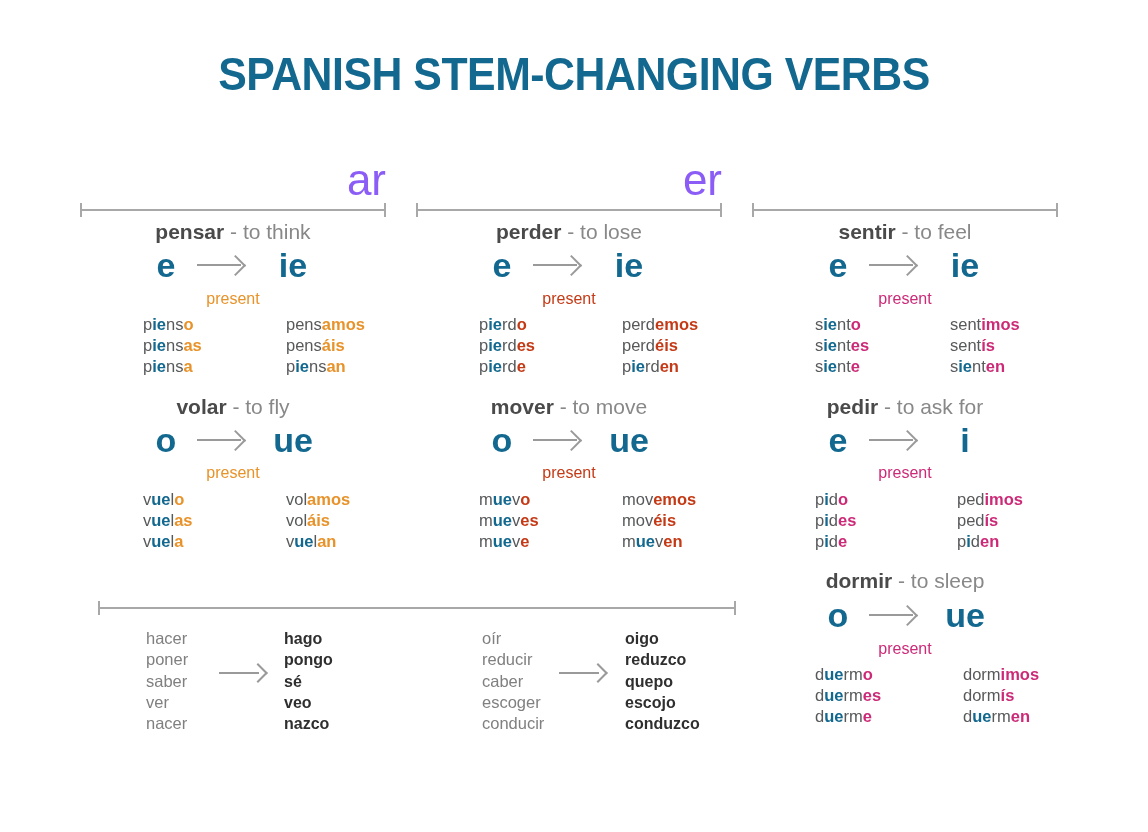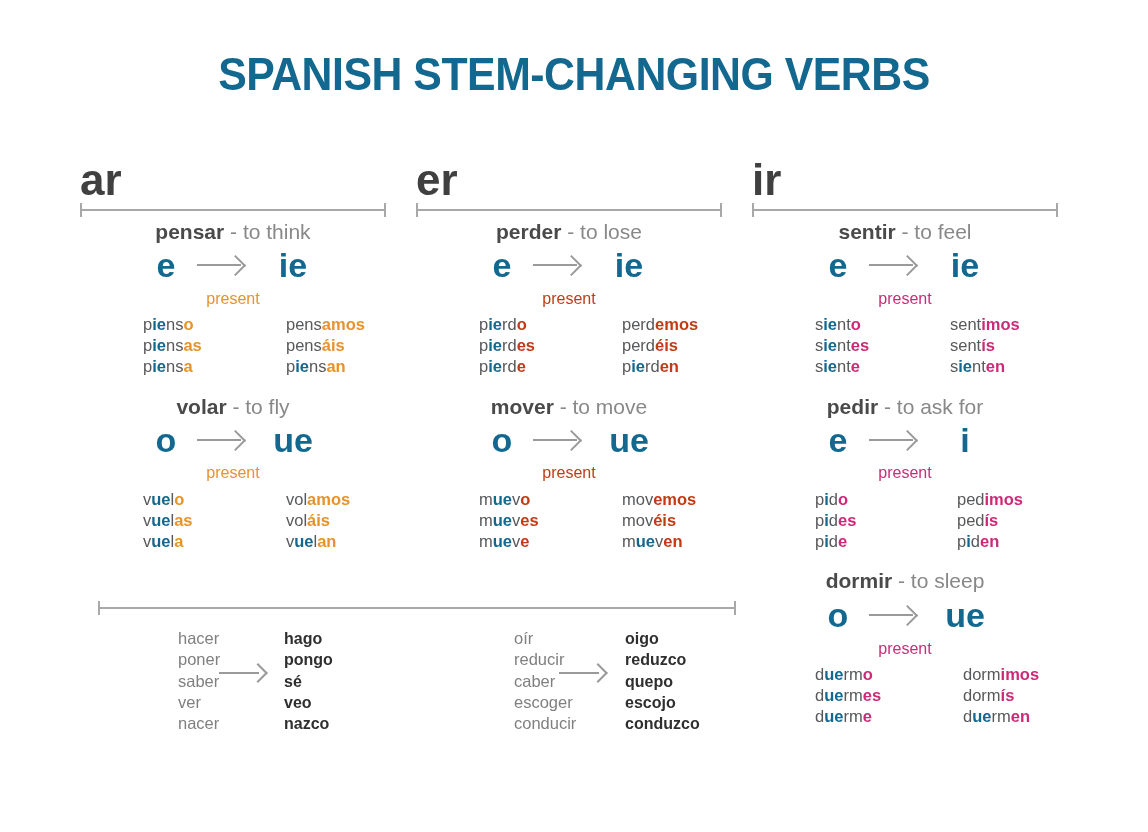--- a/index.html
+++ b/index.html
@@ -16,22 +16,22 @@
   .title{
     position:absolute;left:0;top:47px;width:1148px;text-align:center;
     font-size:46px;font-weight:bold;letter-spacing:-0.5px;
     color:#12688f;
     font-family:"Liberation Sans", sans-serif;
     transform:scaleX(0.93);
   }
 
   
   .col-head{
-    position:absolute;text-align:left;
-    font-size:44px;font-weight:bold;color:#404040;
+    position:absolute;text-align:right;
+    font-size:44px;font-weight:normal;color:#8b5cf6;
     line-height:1;
   }
   .bracket{
     position:absolute;height:14px;
   }
   .bracket .hline{
     position:absolute;left:0;right:0;top:6px;height:2px;background:#a8a8a8;
   }
   .bracket .cap{
     position:absolute;top:0;width:2px;height:14px;background:#a8a8a8;
@@ -84,21 +84,21 @@
 
   
   .yo-title{
     position:absolute;text-align:center;font-size:21px;font-weight:bold;color:#6e6e6e;
     white-space:nowrap;
   }
   .yo-title i{font-style:italic;}
   .yo-list{
     position:absolute;font-size:16.5px;line-height:21.3px;color:#808080;
   }
-  .yo-list .w{display:block;margin-left:32px;}
+  .yo-list .w{display:block;}
   .yo-out{
     position:absolute;font-size:16px;line-height:21.3px;color:#2f2f2f;font-weight:bold;
   }
   .yo-out .w{display:block;}
   .yo-arrow{
     position:absolute;width:56px;height:18px;
   }
   .yo-arrow i{position:absolute;left:0;top:8px;width:40px;height:2px;background:#9a9a9a;}
   .yo-arrow:after{
     content:"";position:absolute;right:10px;top:2px;
@@ -125,21 +125,20 @@
     <div class="cap r"></div>
   </div>
 
   <div class="col-head" style="left:416px;top:158px;width:306px;">er</div>
   <div class="bracket" style="left:416px;top:203px;width:306px;">
     <div class="hline"></div>
     <div class="cap l"></div>
     <div class="cap r"></div>
   </div>
 
-  <div class="col-head" style="left:752px;top:158px;width:306px;">ir</div>
   <div class="bracket" style="left:752px;top:203px;width:306px;">
     <div class="hline"></div>
     <div class="cap l"></div>
     <div class="cap r"></div>
   </div>
 
   <div class="verb-block">
     <div class="verb-head" style="left:80px;top:220px;width:306px;">
       <b>pensar</b><span> - </span><span>to think</span>
     </div>

